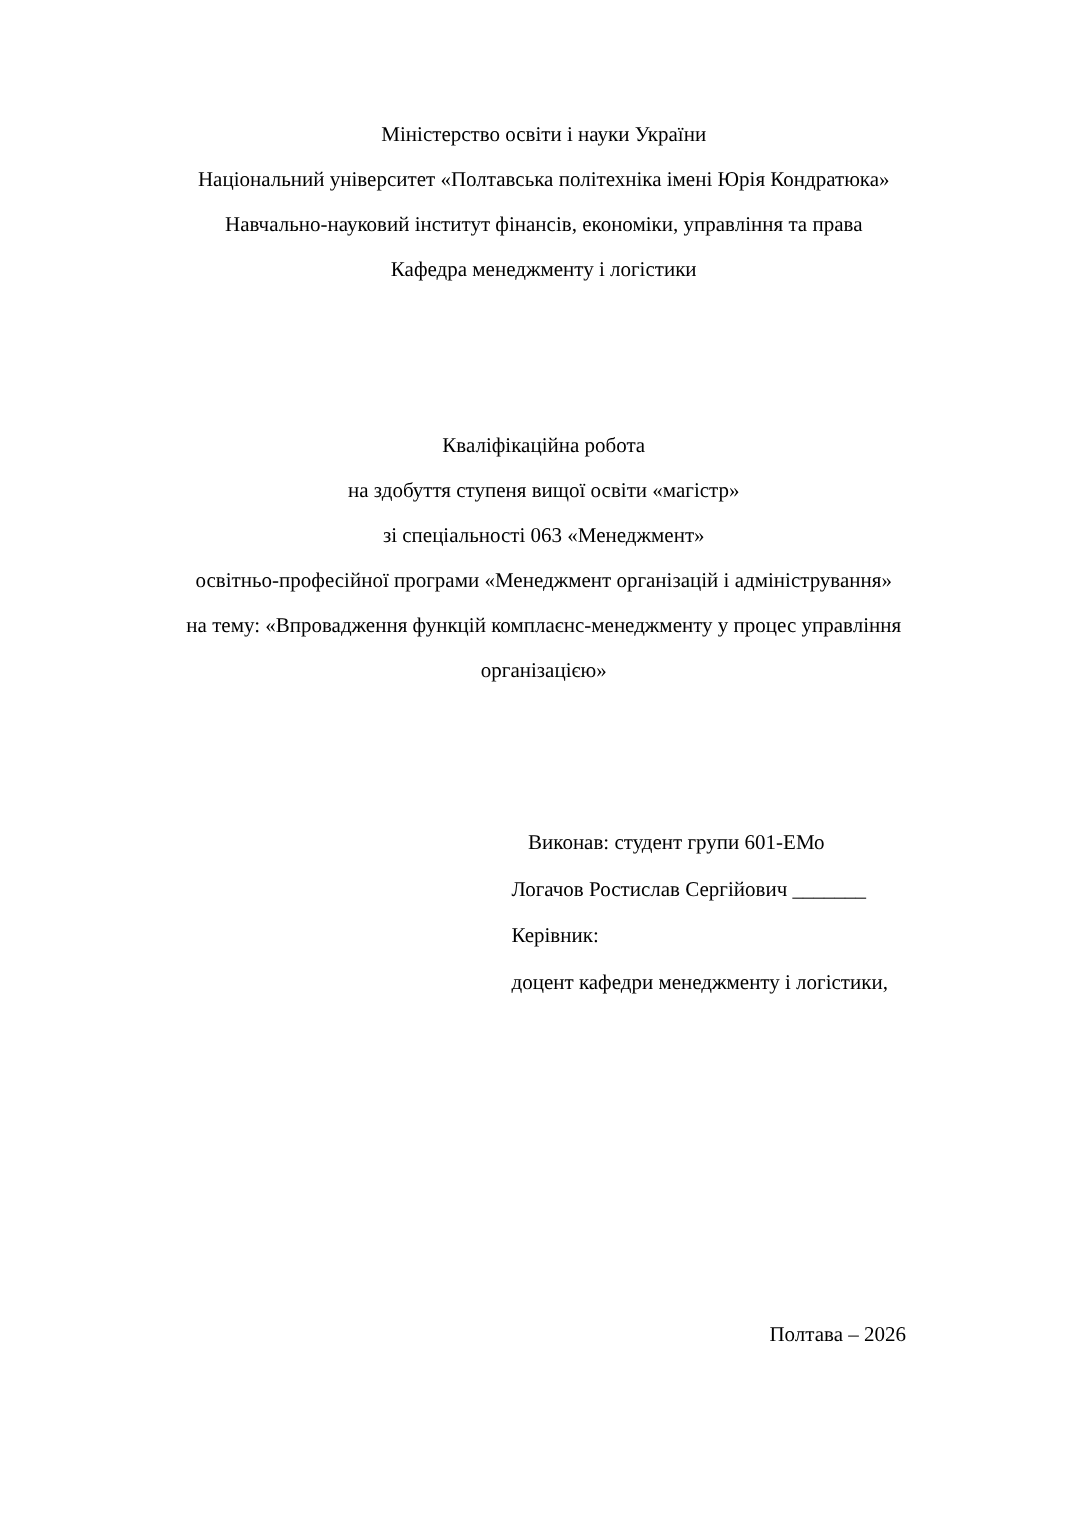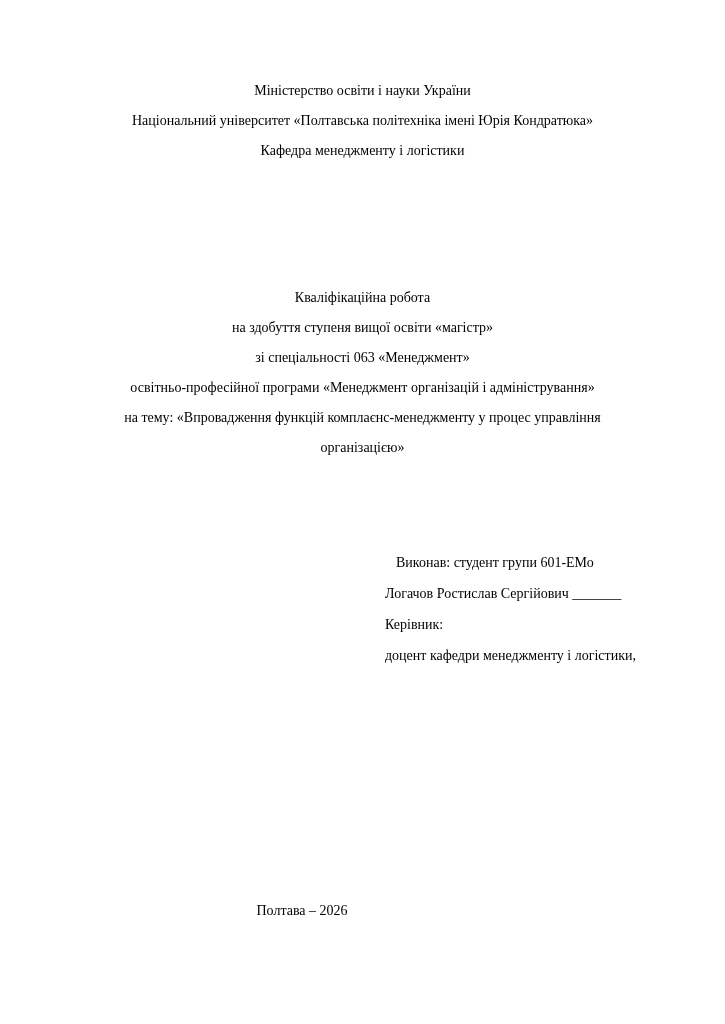--- a/index.html
+++ b/index.html
@@ -36,38 +36,39 @@
     width: 725px;
     text-align: center;
   }
   .author-block {
     position: absolute;
     top: 547px;
     left: 341px;
     width: 330px;
     text-align: left;
   }
-  .author-block .line { line-height: 31px; margin-left: 44px; }
+  .author-block .line { line-height: 31px; }
   .author-block .line.indented { padding-left: 11px; }
   .footer-block {
     position: absolute;
-    top: 896px;
+    top: 876px;
     left: 0;
     width: 604px;
-    text-align: center;
+    text-align: right;
   }
 </style>
 </head>
 <body>
 
 <div class="page">
 
   <div class="header-block">
     <div class="line">Міністерство освіти і науки України</div>
     <div class="line">Національний університет «Полтавська політехніка імені Юрія Кондратюка»</div>
+    <div class="line">Навчально-науковий інститут фінансів, економіки, управління та права</div>
     <div class="line">Кафедра менеджменту і логістики</div>
   </div>
 
   <div class="title-block">
     <div class="line">Кваліфікаційна робота</div>
     <div class="line">на здобуття ступеня вищої освіти «магістр»</div>
     <div class="line">зі спеціальності 063 «Менеджмент»</div>
     <div class="line">освітньо-професійної програми «Менеджмент організацій і адміністрування»</div>
     <div class="line">на тему: «Впровадження функцій комплаєнс-менеджменту у процес управління</div>
     <div class="line">організацією»</div>

